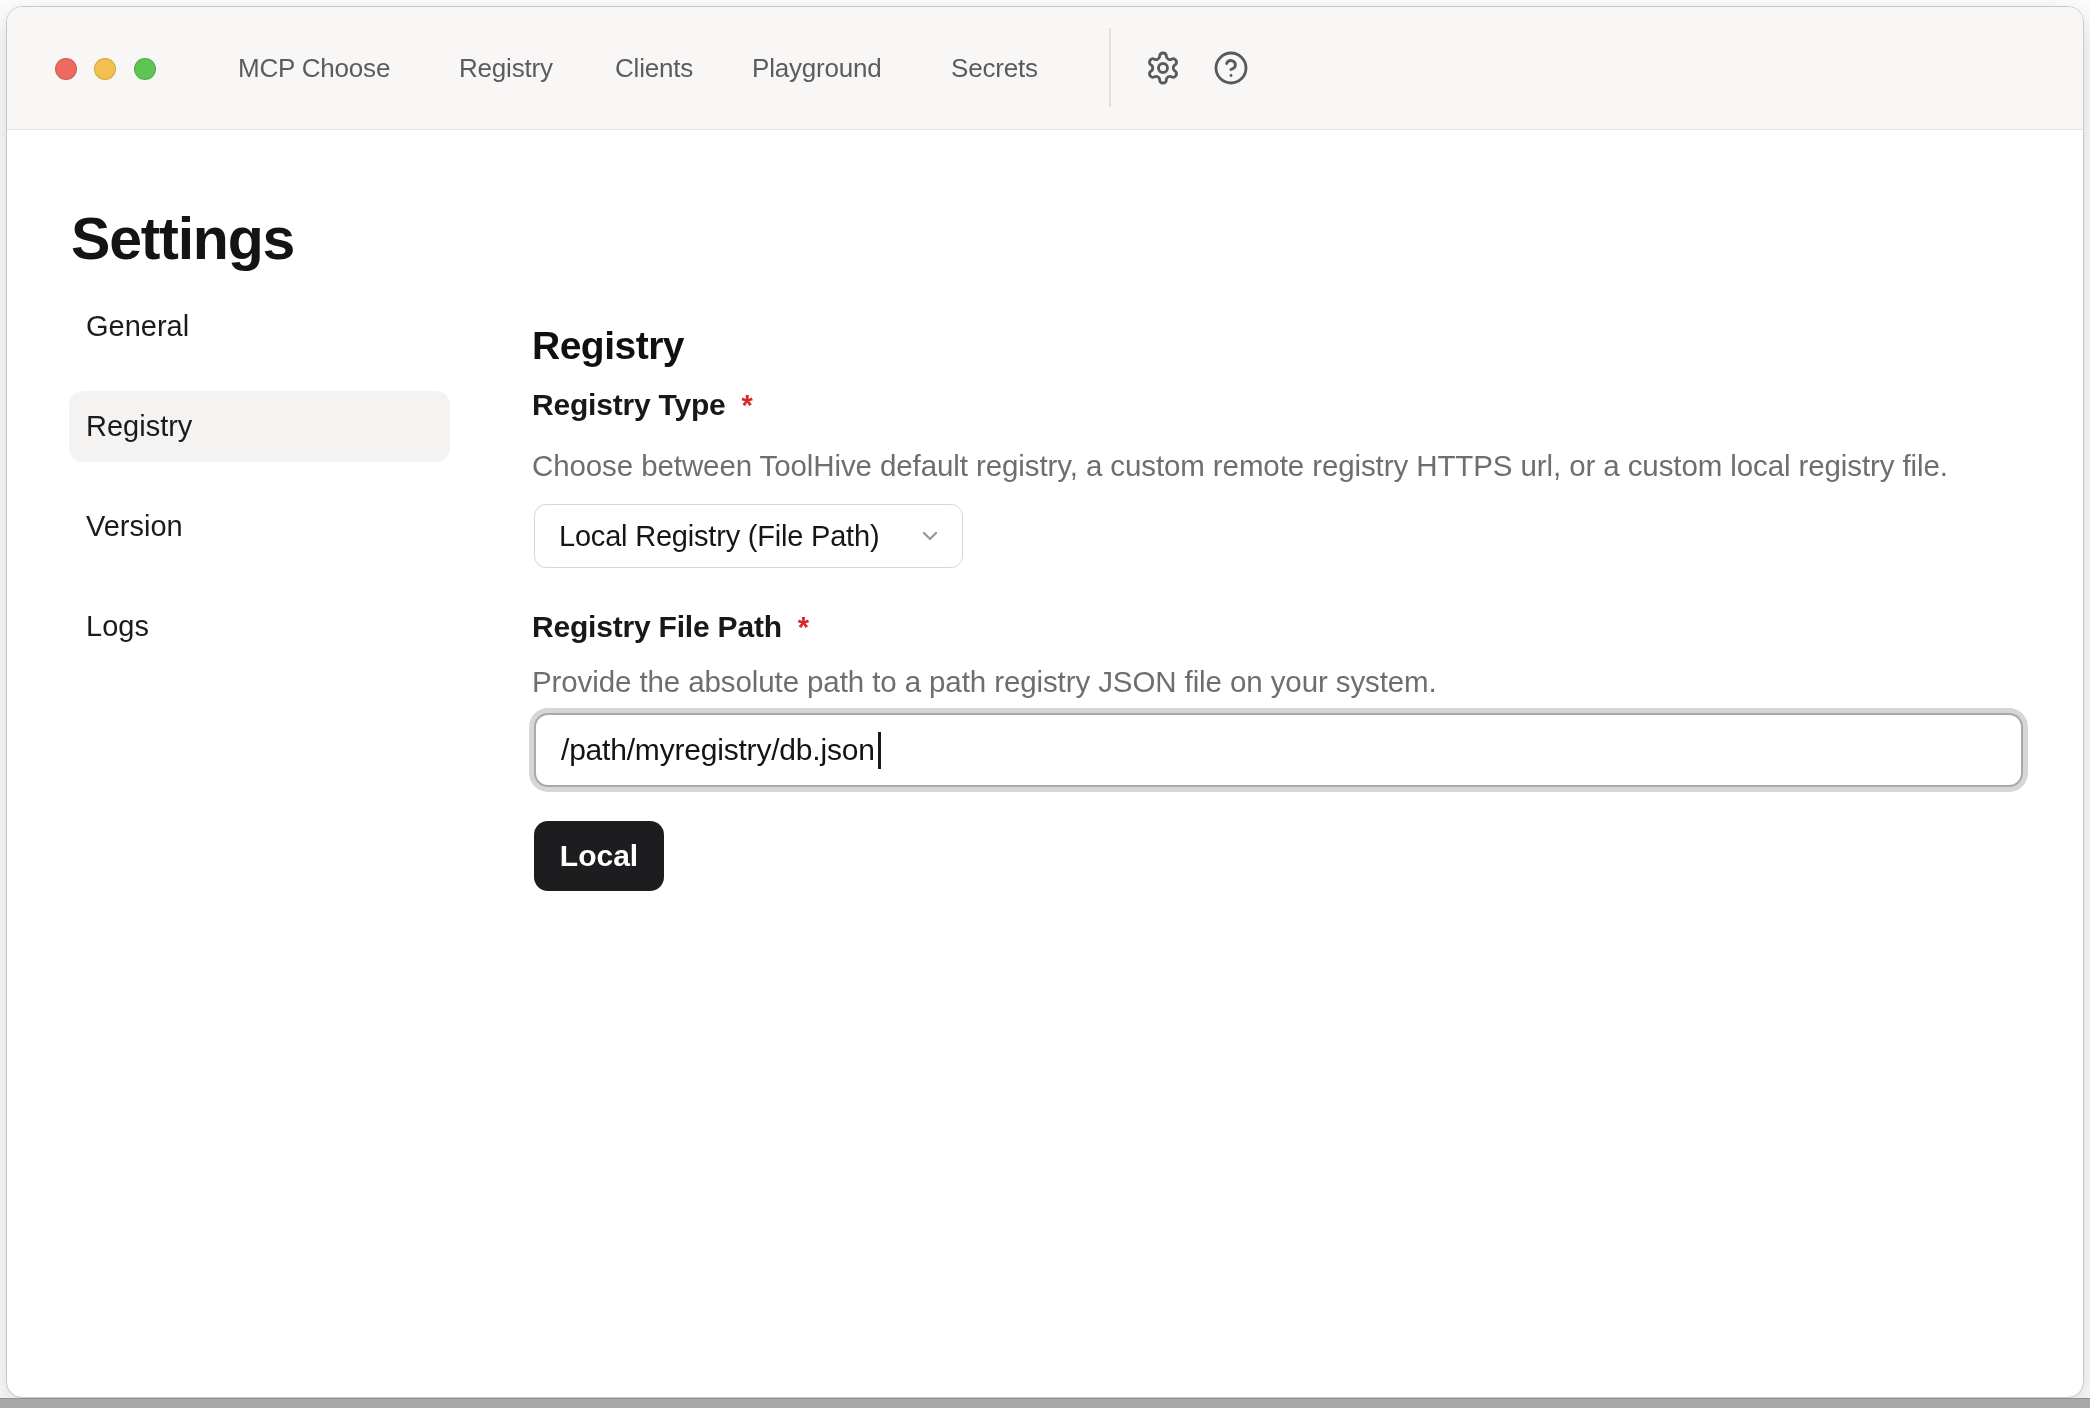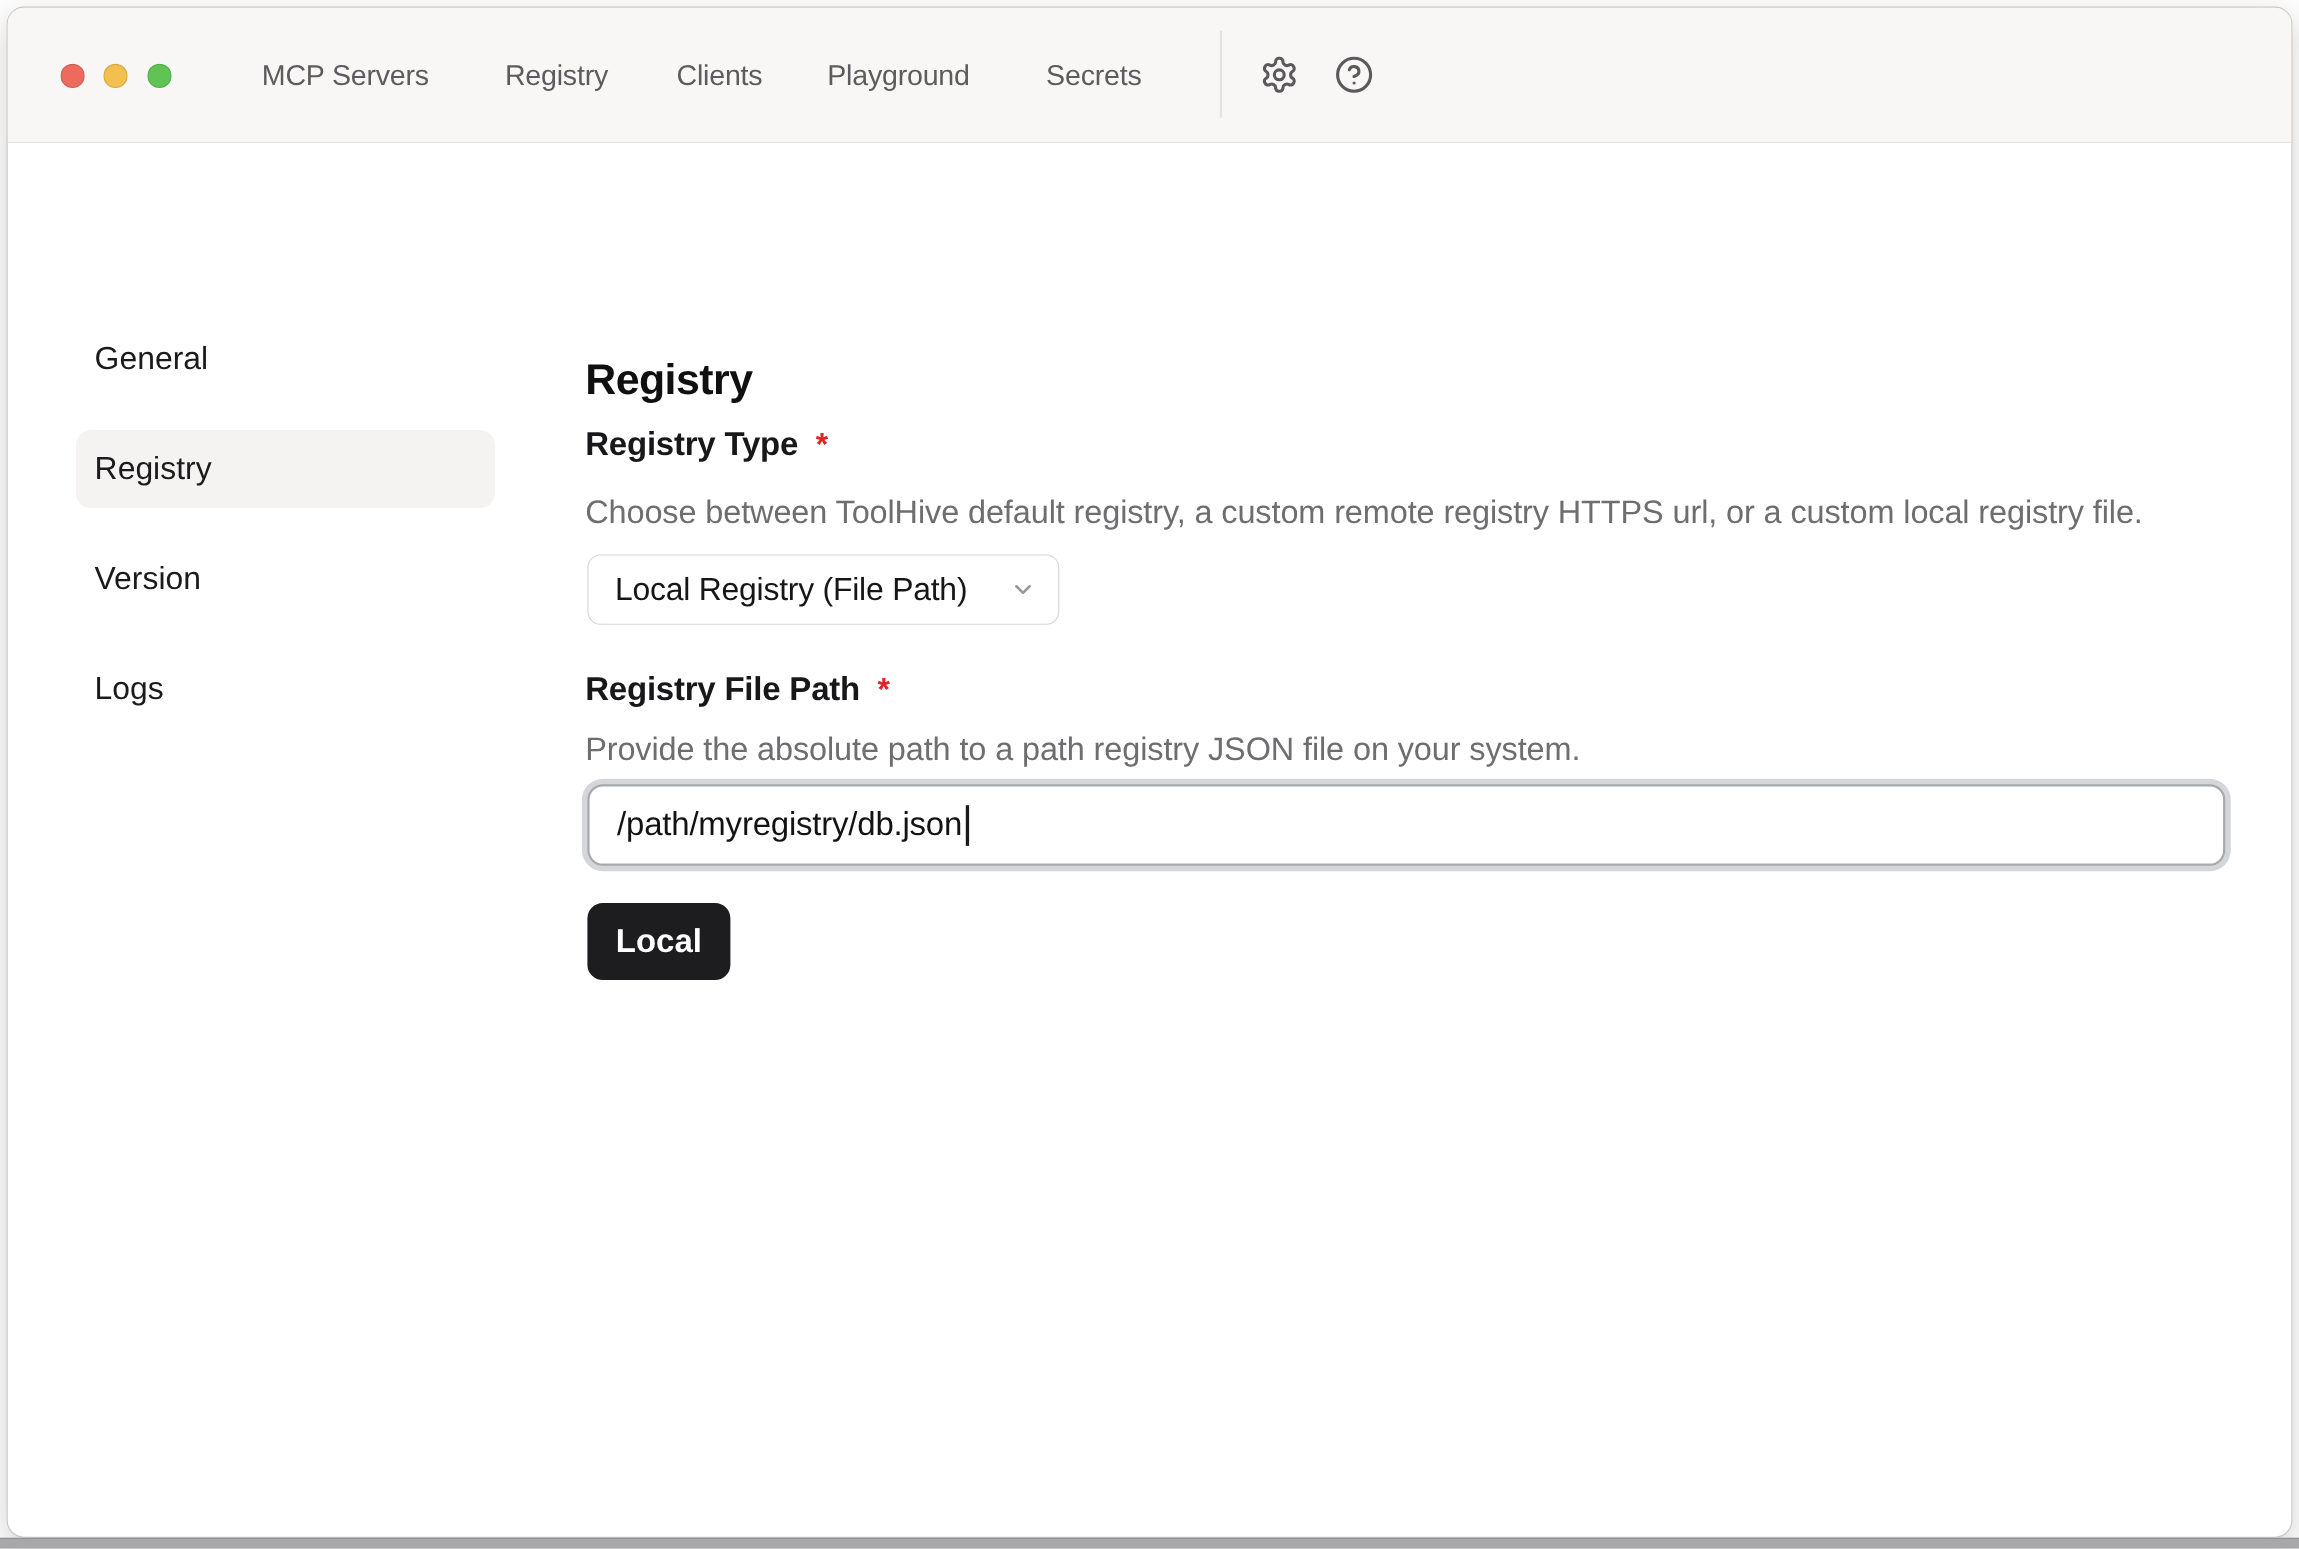--- a/index.html
+++ b/index.html
@@ -107,21 +107,21 @@
 </head>
 <body>
 
 <div class="window">
 
   <div class="titlebar" style="background: rgb(248, 247, 246);">
     <button class="light l1" style="background: rgb(236, 107, 94);"></button>
     <button class="light l2" style="background: rgb(243, 191, 78);"></button>
     <button class="light l3" style="background: rgb(95, 196, 84);"></button>
 
-    <div class="nav-item n0">MCP Servers</div>
+    <div class="nav-item n0">MCP Choose</div>
     <div class="nav-item n1">Registry</div>
     <div class="nav-item n2">Clients</div>
     <div class="nav-item n3">Playground</div>
     <div class="nav-item n4">Secrets</div>
 
     <div class="nav-sep"></div>
 
     <button class="icon-btn gear">
       <svg width="36" height="36" viewBox="0 0 24 24">
         <path d="M12.22 2h-.44a2 2 0 0 0-2 2v.18a2 2 0 0 1-1 1.73l-.43.25a2 2 0 0 1-2 0l-.15-.08a2 2 0 0 0-2.73.73l-.22.38a2 2 0 0 0 .73 2.73l.15.1a2 2 0 0 1 1 1.72v.51a2 2 0 0 1-1 1.74l-.15.09a2 2 0 0 0-.73 2.73l.22.38a2 2 0 0 0 2.73.73l.15-.08a2 2 0 0 1 2 0l.43.25a2 2 0 0 1 1 1.73V20a2 2 0 0 0 2 2h.44a2 2 0 0 0 2-2v-.18a2 2 0 0 1 1-1.73l.43-.25a2 2 0 0 1 2 0l.15.08a2 2 0 0 0 2.73-.73l.22-.39a2 2 0 0 0-.73-2.73l-.15-.08a2 2 0 0 1-1-1.74v-.5a2 2 0 0 1 1-1.74l.15-.09a2 2 0 0 0 .73-2.73l-.22-.38a2 2 0 0 0-2.73-.73l-.15.08a2 2 0 0 1-2 0l-.43-.25a2 2 0 0 1-1-1.73V4a2 2 0 0 0-2-2z"></path>
@@ -130,20 +130,21 @@
     </button>
     <button class="icon-btn help">
       <svg width="36" height="36" viewBox="0 0 24 24">
         <circle cx="12" cy="12" r="10"></circle>
         <path d="M9.09 9a3 3 0 0 1 5.83 1c0 2-3 3-3 3"></path>
         <path d="M12 17h.01"></path>
       </svg>
     </button>
   </div>
 
+  <h1 class="page-title">Settings</h1>
 
   <button class="side-item s0">
     <span>General</span>
   </button>
   <button class="side-item s1" style="background: rgb(244, 243, 242);">
     <span>Registry</span>
   </button>
   <button class="side-item s2">
     <span>Version</span>
   </button>

